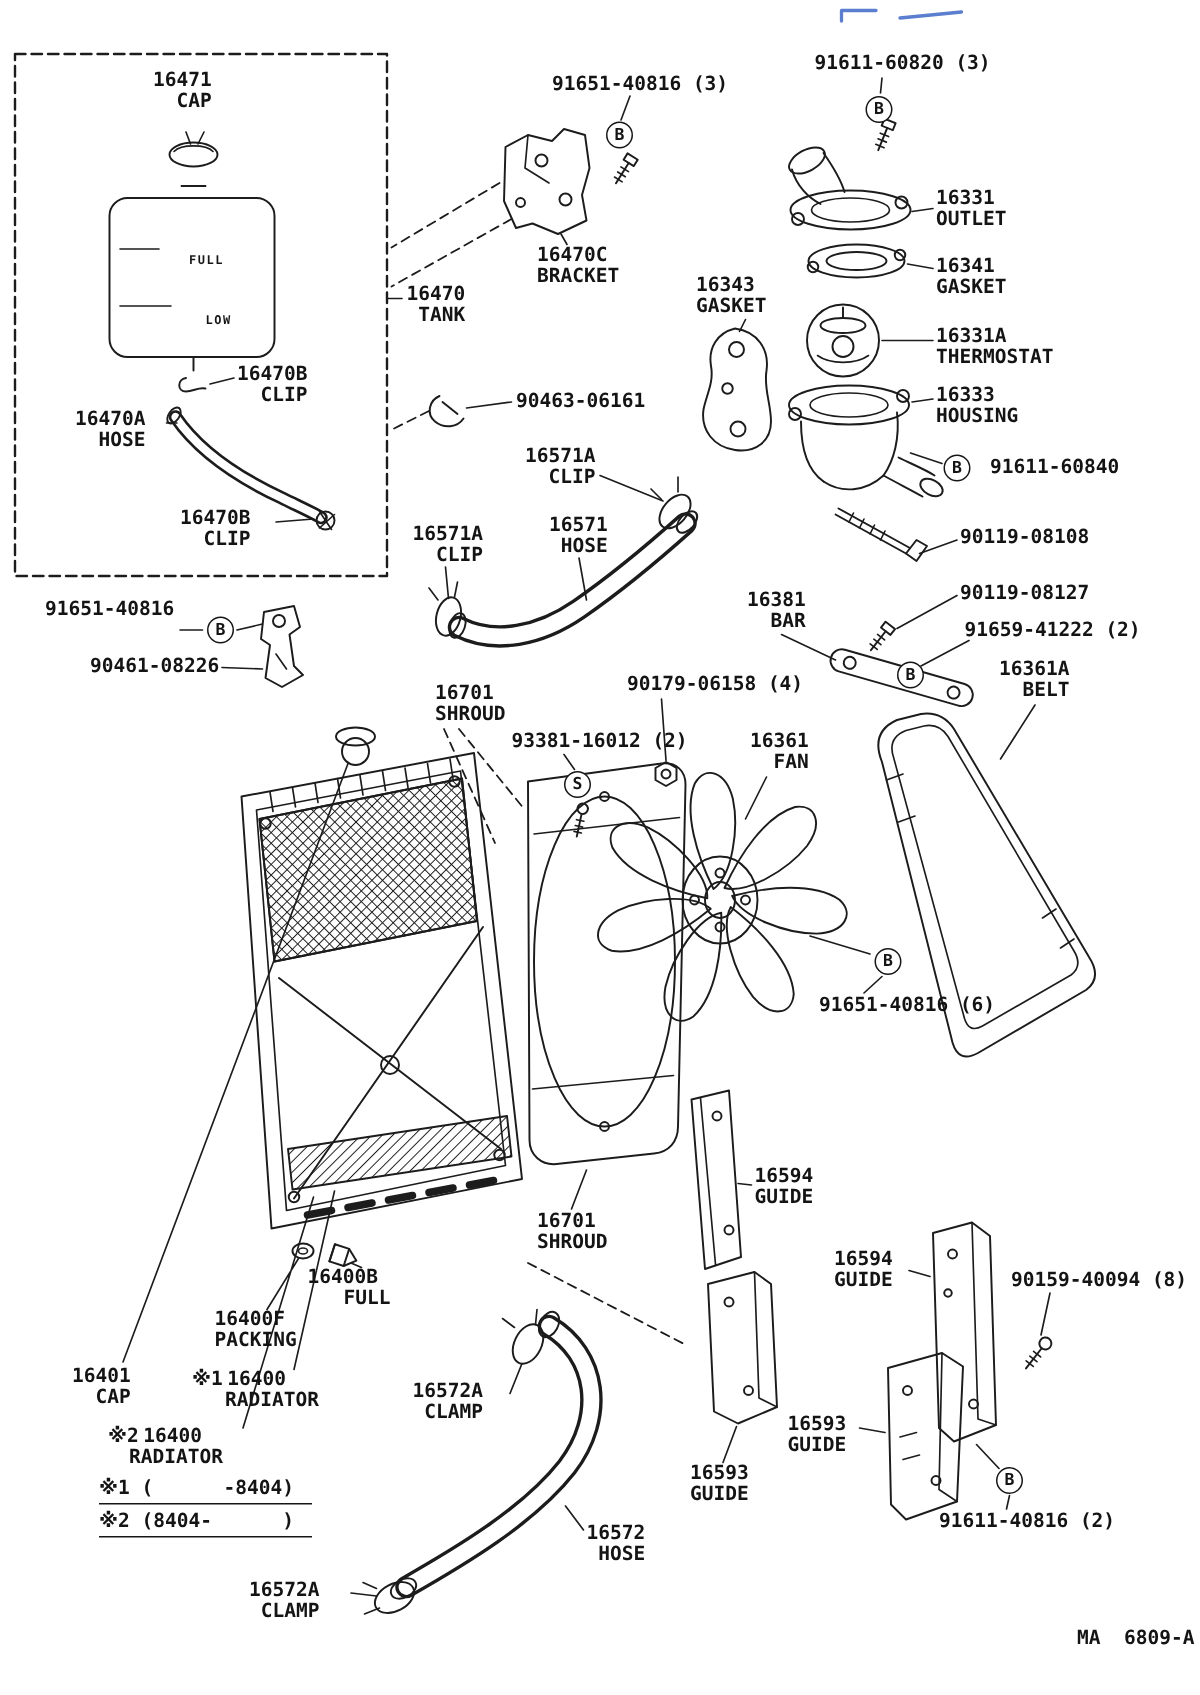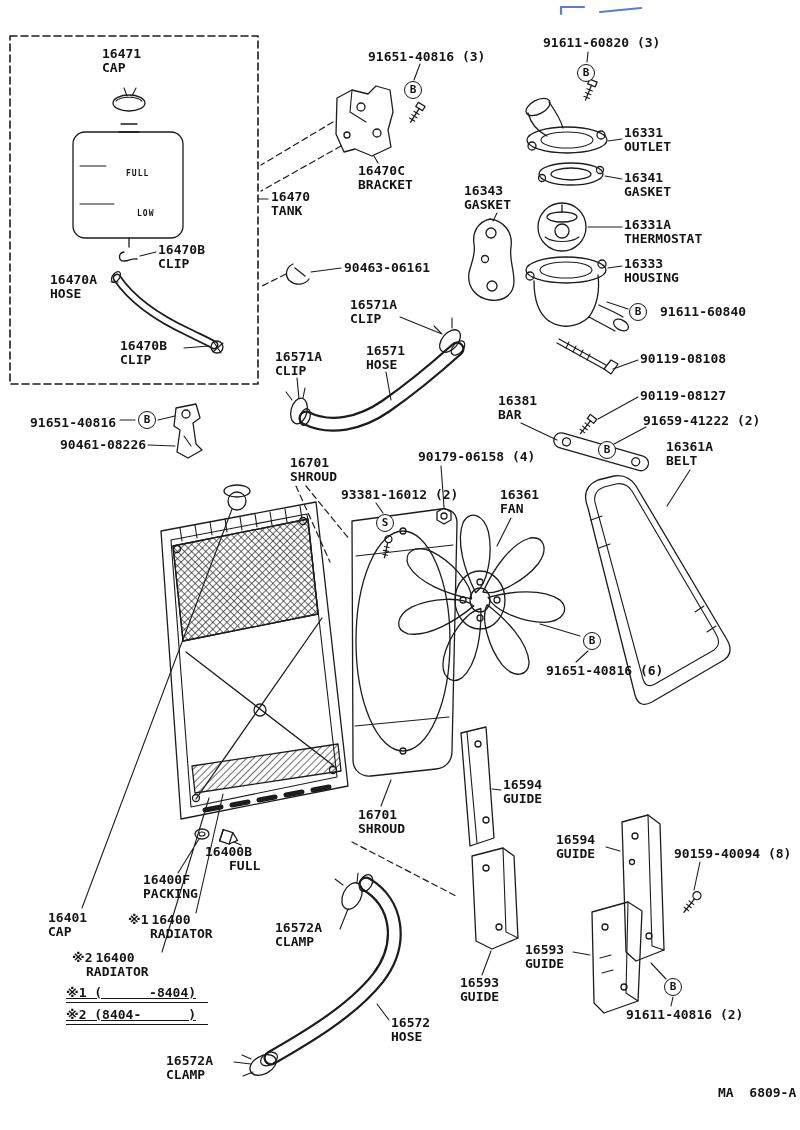--- a/index.html
+++ b/index.html
@@ -16,22 +16,22 @@
   .art .t-o  { stroke-width:9; }
   .art .t-i  { stroke:#ffffff; stroke-width:5.5; }
   .art .t2-o { stroke-width:15; }
   .art .t2-i { stroke:#ffffff; stroke-width:10.5; }
   .art .thick5 { stroke-width:5; }
   .art .blue { stroke:#5b7ecf; stroke-width:2.2; }
   .art text.marktext { fill:#161616; stroke:none; font-family:"DejaVu Sans Mono",monospace;
                        font-size:8px; font-weight:700; letter-spacing:1px; }
   .pl { position:absolute; white-space:pre; font-size:13px; font-weight:700; line-height:14px; }
   .pl .num { display:block; }
-  .pl .nm  { display:block; }
-  .note { border-bottom:1.6px solid #161616; padding-bottom:2px; min-width:142px;text-decoration:underline; }
+  .pl .nm  { display:block;text-align:right; }
+  .note { border-bottom:1.6px solid #161616; padding-bottom:2px; min-width:142px; }
   .sym { position:absolute; width:18px; height:18px; border:1.8px solid #161616; border-radius:50%;
          font-size:11px; font-weight:700; text-align:center; line-height:15px; background:#fff; z-index:5; }
   .pfx { margin-right:3px; }
 </style>
 </head>
 <body>
 
 <div class="sheet">
 
 <svg class="art" viewBox="0 0 800 1130">
@@ -308,21 +308,21 @@
 <div class="pl" style="left:50px;top:273px"><span class="num">16470A</span><span class="nm">HOSE</span></div>
 <div class="pl" style="left:660px;top:305px"><span class="num">91611-60840</span></div>
 <div class="pl" style="left:350px;top:298px"><span class="num">16571A</span><span class="nm">CLIP</span></div>
 <div class="pl" style="left:120px;top:339px"><span class="num">16470B</span><span class="nm">CLIP</span></div>
 <div class="pl" style="left:275px;top:350px"><span class="num">16571A</span><span class="nm">CLIP</span></div>
 <div class="pl" style="left:366px;top:344px"><span class="num">16571</span><span class="nm">HOSE</span></div>
 <div class="pl" style="left:640px;top:352px"><span class="num">90119-08108</span></div>
 <div class="pl" style="left:498px;top:394px"><span class="num">16381</span><span class="nm">BAR</span></div>
 <div class="pl" style="left:640px;top:389px"><span class="num">90119-08127</span></div>
 <div class="pl" style="left:643px;top:414px"><span class="num">91659-41222 (2)</span></div>
-<div class="pl" style="left:30px;top:416px"><span class="num">91651-40816</span></div>
+<div class="pl" style="left:30px;top:400px"><span class="num">91651-40816</span></div>
 <div class="pl" style="left:60px;top:438px"><span class="num">90461-08226</span></div>
 <div class="pl" style="left:666px;top:440px"><span class="num">16361A</span><span class="nm">BELT</span></div>
 <div class="pl" style="left:290px;top:456px"><span class="num">16701</span><span class="nm">SHROUD</span></div>
 <div class="pl" style="left:418px;top:450px"><span class="num">90179-06158 (4)</span></div>
 <div class="pl" style="left:341px;top:488px"><span class="num">93381-16012 (2)</span></div>
 <div class="pl" style="left:500px;top:488px"><span class="num">16361</span><span class="nm">FAN</span></div>
 <div class="pl" style="left:546px;top:664px"><span class="num">91651-40816 (6)</span></div>
 <div class="pl" style="left:503px;top:778px"><span class="num">16594</span><span class="nm">GUIDE</span></div>
 <div class="pl" style="left:358px;top:808px"><span class="num">16701</span><span class="nm">SHROUD</span></div>
 <div class="pl" style="left:556px;top:833px"><span class="num">16594</span><span class="nm">GUIDE</span></div>

